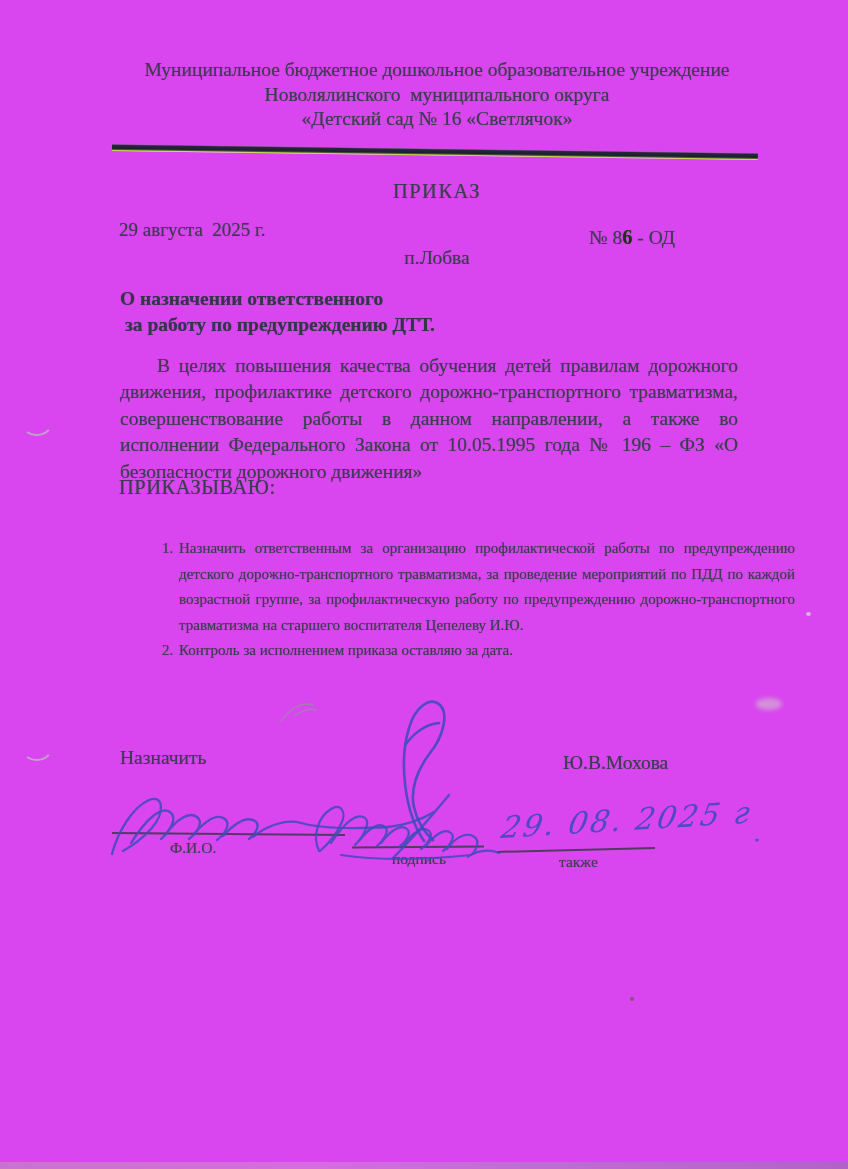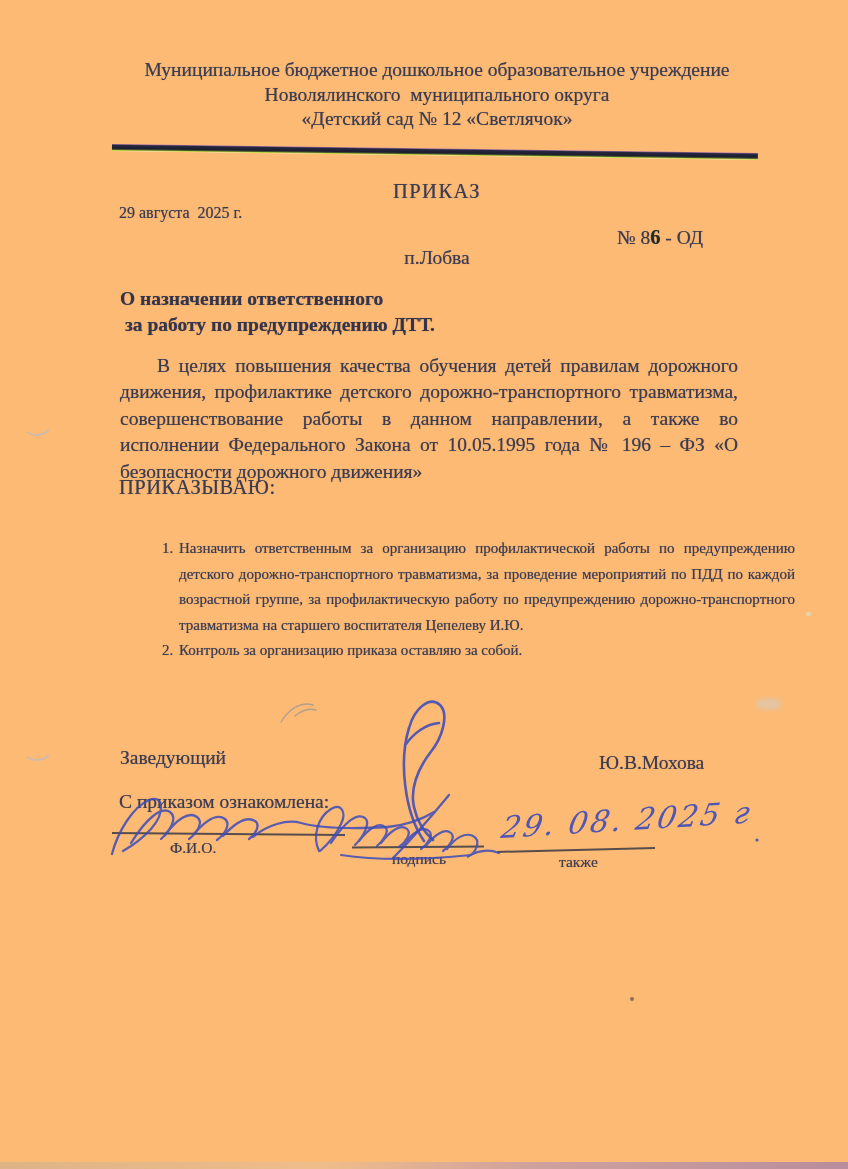--- a/index.html
+++ b/index.html
@@ -1,52 +1,52 @@
 <!DOCTYPE html>
 <html lang="ru"><head>
 <meta charset="utf-8">
 <style>
   html,body{margin:0;padding:0;background:#e9e9e9;}
   .page{
     position:relative;width:848px;height:1169px;margin:0 auto;
-    background:#fdba74;overflow:hidden;
+    background:#d946ef;overflow:hidden;
     font-family:"Liberation Serif", serif;color:#3c3c50;
   }
   .abs{position:absolute;}
   .t{
     text-shadow:0.5px 0 0 rgba(150,60,150,0.14),
                -0.5px 0 0 rgba(60,140,60,0.14),
                 0 0 0.7px rgba(60,60,90,0.5);
   }
   .center-block{left:26px;width:822px;text-align:center;}
   .org{top:58px;font-size:19.5px;line-height:24.5px;}
   .pre{white-space:pre-wrap;}
   .rule{
     left:112px;top:144px;width:646px;height:7px;
     transform:rotate(0.8deg);transform-origin:0 0;
     background:linear-gradient(to bottom,
       #9a6aaa 0%, #26263c 18%, #1d1d32 62%, #4a5a2a 78%, #c6d648 92%, #eef4b0 100%);
   }
   .doc-title{top:180px;font-size:20.5px;letter-spacing:1.5px;}
-  .date-line{left:119px;top:204px;font-size:16px;}
-  .num-line{left:617px;top:226px;font-size:19.5px;white-space:nowrap;}
+  .date-line{left:119px;top:219px;font-size:19px;}
+  .num-line{left:589px;top:226px;font-size:19.5px;white-space:nowrap;}
   .num-line b{color:#242e20;font-size:20.5px;}
   .place-line{top:247px;font-size:19.5px;}
   .subject{left:120px;top:286px;font-size:19.5px;line-height:25.5px;font-weight:bold;color:#34344a;}
   .subject .l2{padding-left:5px;}
   .preamble{
     left:120px;top:353px;width:618px;
     font-size:19.5px;line-height:26.4px;
     text-align:justify;text-indent:37px;
   }
   .orders-heading{left:119px;top:476px;font-size:20.5px;letter-spacing:0.5px;}
   ol.orders{left:120px;top:536px;width:618px;margin:0;padding:0 0 0 57px;}
   ol.orders li{font-size:15px;line-height:25.5px;text-align:justify;padding-left:2px;}
   .signer-pos{left:120px;top:747px;font-size:19.5px;}
-  .signer-name{left:563px;top:752px;font-size:19.5px;margin-left:36px;}
+  .signer-name{left:563px;top:752px;font-size:19.5px;}
   .ack-intro{left:119px;top:791px;font-size:19.5px;}
   .sig-line{border-top:2px solid rgba(58,58,70,0.85);}
   .sig-line.l1{left:112px;top:833px;width:233px;transform:rotate(0.5deg);}
   .sig-line.l2{left:352px;top:846px;width:132px;transform:rotate(-0.4deg);}
   .sig-line.l3{left:497px;top:849px;width:158px;transform:rotate(-1.4deg);}
   .sig-label{font-size:15.5px;color:#3e3e50;}
   .lb1{left:170px;top:839px;}
   .lb2{left:392px;top:850px;}
   .lb3{left:559px;top:853px;}
   .hole{
@@ -73,48 +73,47 @@
   svg.ink{left:0;top:0;pointer-events:none;}
 </style>
 </head>
 <body>
 
 <div class="page">
 
   <div class="abs center-block org t">
     <div>Муниципальное бюджетное дошкольное образовательное учреждение</div>
     <div class="pre">Новолялинского  муниципального округа</div>
-    <div>«Детский сад № 12 «Светлячок»</div>
+    <div>«Детский сад № 16 «Светлячок»</div>
   </div>
 
   <div class="abs rule"></div>
 
   <div class="abs center-block doc-title t">ПРИКАЗ</div>
 
   <div class="abs date-line pre t">29 августа  2025 г.</div>
   <div class="abs num-line t"><span>№ 8</span><b>6</b><span> - ОД</span></div>
   <div class="abs center-block place-line t">п.Лобва</div>
 
   <div class="abs subject t">
     <div>О назначении ответственного</div>
     <div class="l2">за работу по предупреждению ДТТ.</div>
   </div>
 
   <div class="abs preamble t">В целях повышения качества обучения детей правилам дорожного движения, профилактике детского дорожно-транспортного травматизма, совершенствование работы в данном направлении, а также во исполнении Федерального Закона от 10.05.1995 года № 196 – ФЗ «О безопасности дорожного движения»</div>
 
   <div class="abs orders-heading t">ПРИКАЗЫВАЮ:</div>
   <ol class="abs orders t">
     <li>Назначить ответственным за организацию профилактической работы по предупреждению детского дорожно-транспортного травматизма, за проведение мероприятий по ПДД по каждой возрастной группе, за профилактическую работу по предупреждению дорожно-транспортного травматизма на старшего воспитателя Цепелеву И.Ю.</li>
-    <li>Контроль за организацию приказа оставляю за собой.</li>
+    <li>Контроль за исполнением приказа оставляю за дата.</li>
   </ol>
 
-  <div class="abs signer-pos t">Заведующий</div>
+  <div class="abs signer-pos t">Назначить</div>
   <div class="abs signer-name t">Ю.В.Мохова</div>
 
-  <div class="abs ack-intro t">С приказом ознакомлена:</div>
   <div class="abs sig-line l1"></div>
   <div class="abs sig-line l2"></div>
   <div class="abs sig-line l3"></div>
   <div class="abs sig-label lb1 t">Ф.И.О.</div>
   <div class="abs sig-label lb2 t">подпись</div>
   <div class="abs sig-label lb3 t">также</div>
 
   <svg class="abs ink" width="848" height="1169" viewBox="0 0 848 1169">
 
     <g stroke="#3d4cba" stroke-width="2.6" fill="none" stroke-linecap="round" opacity="0.88">

